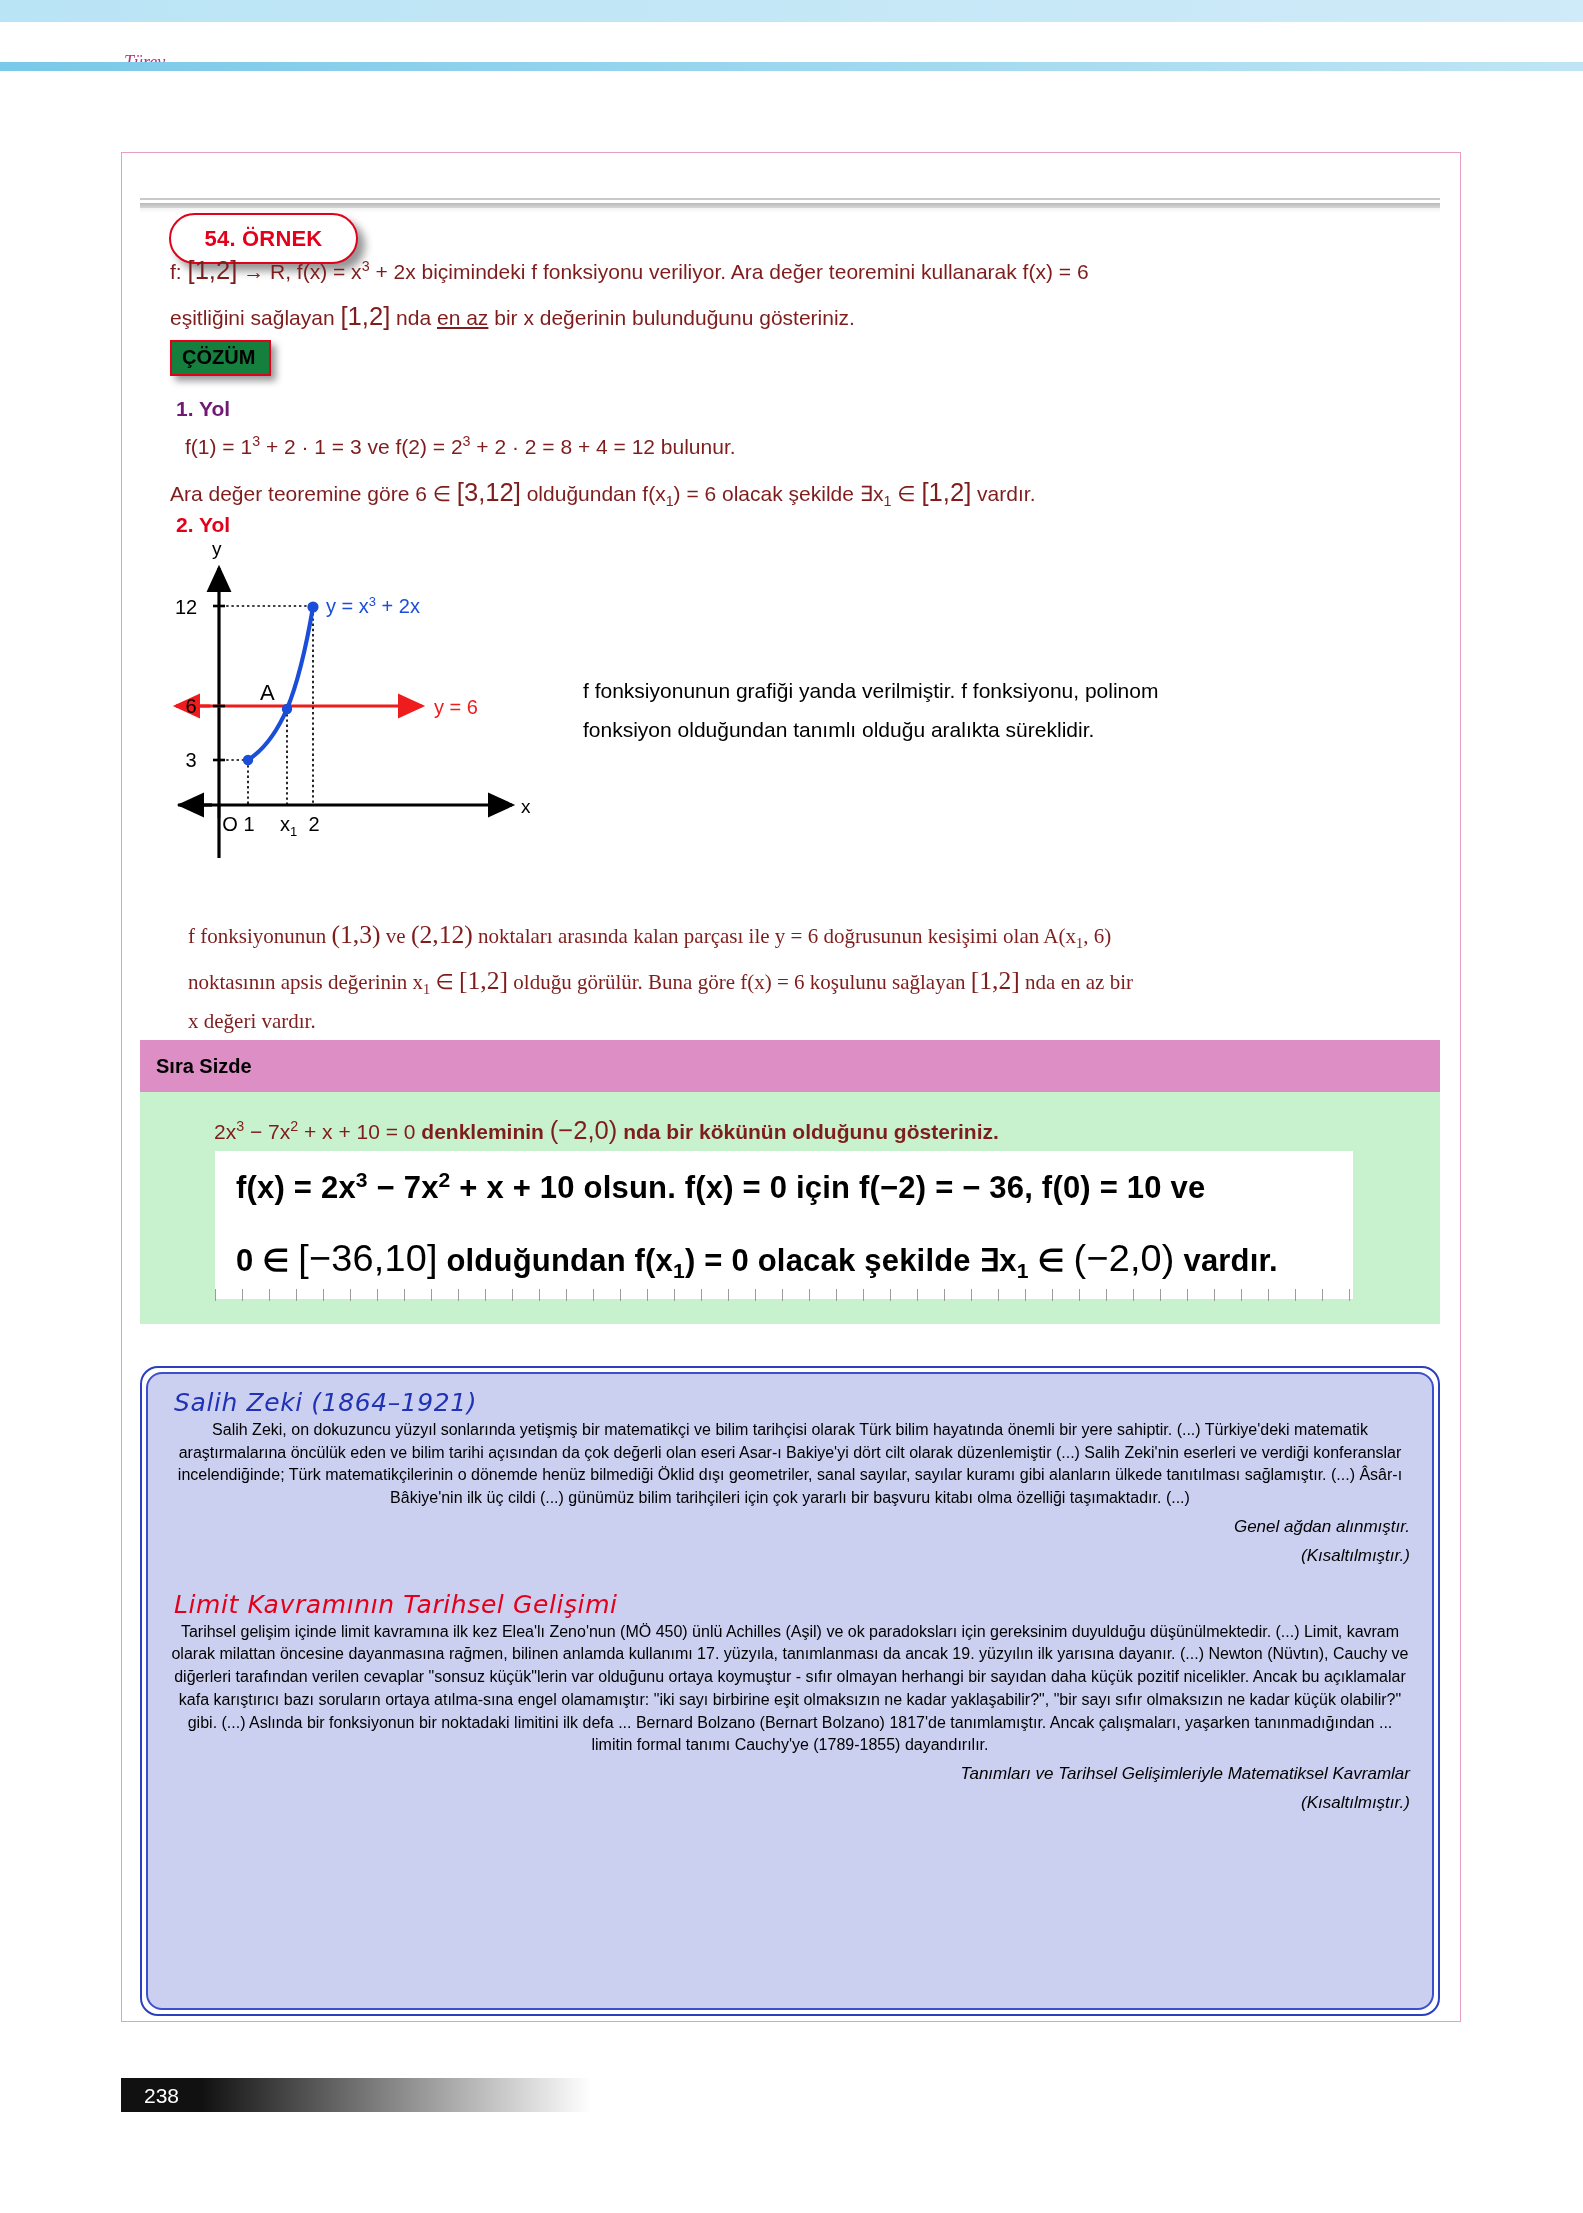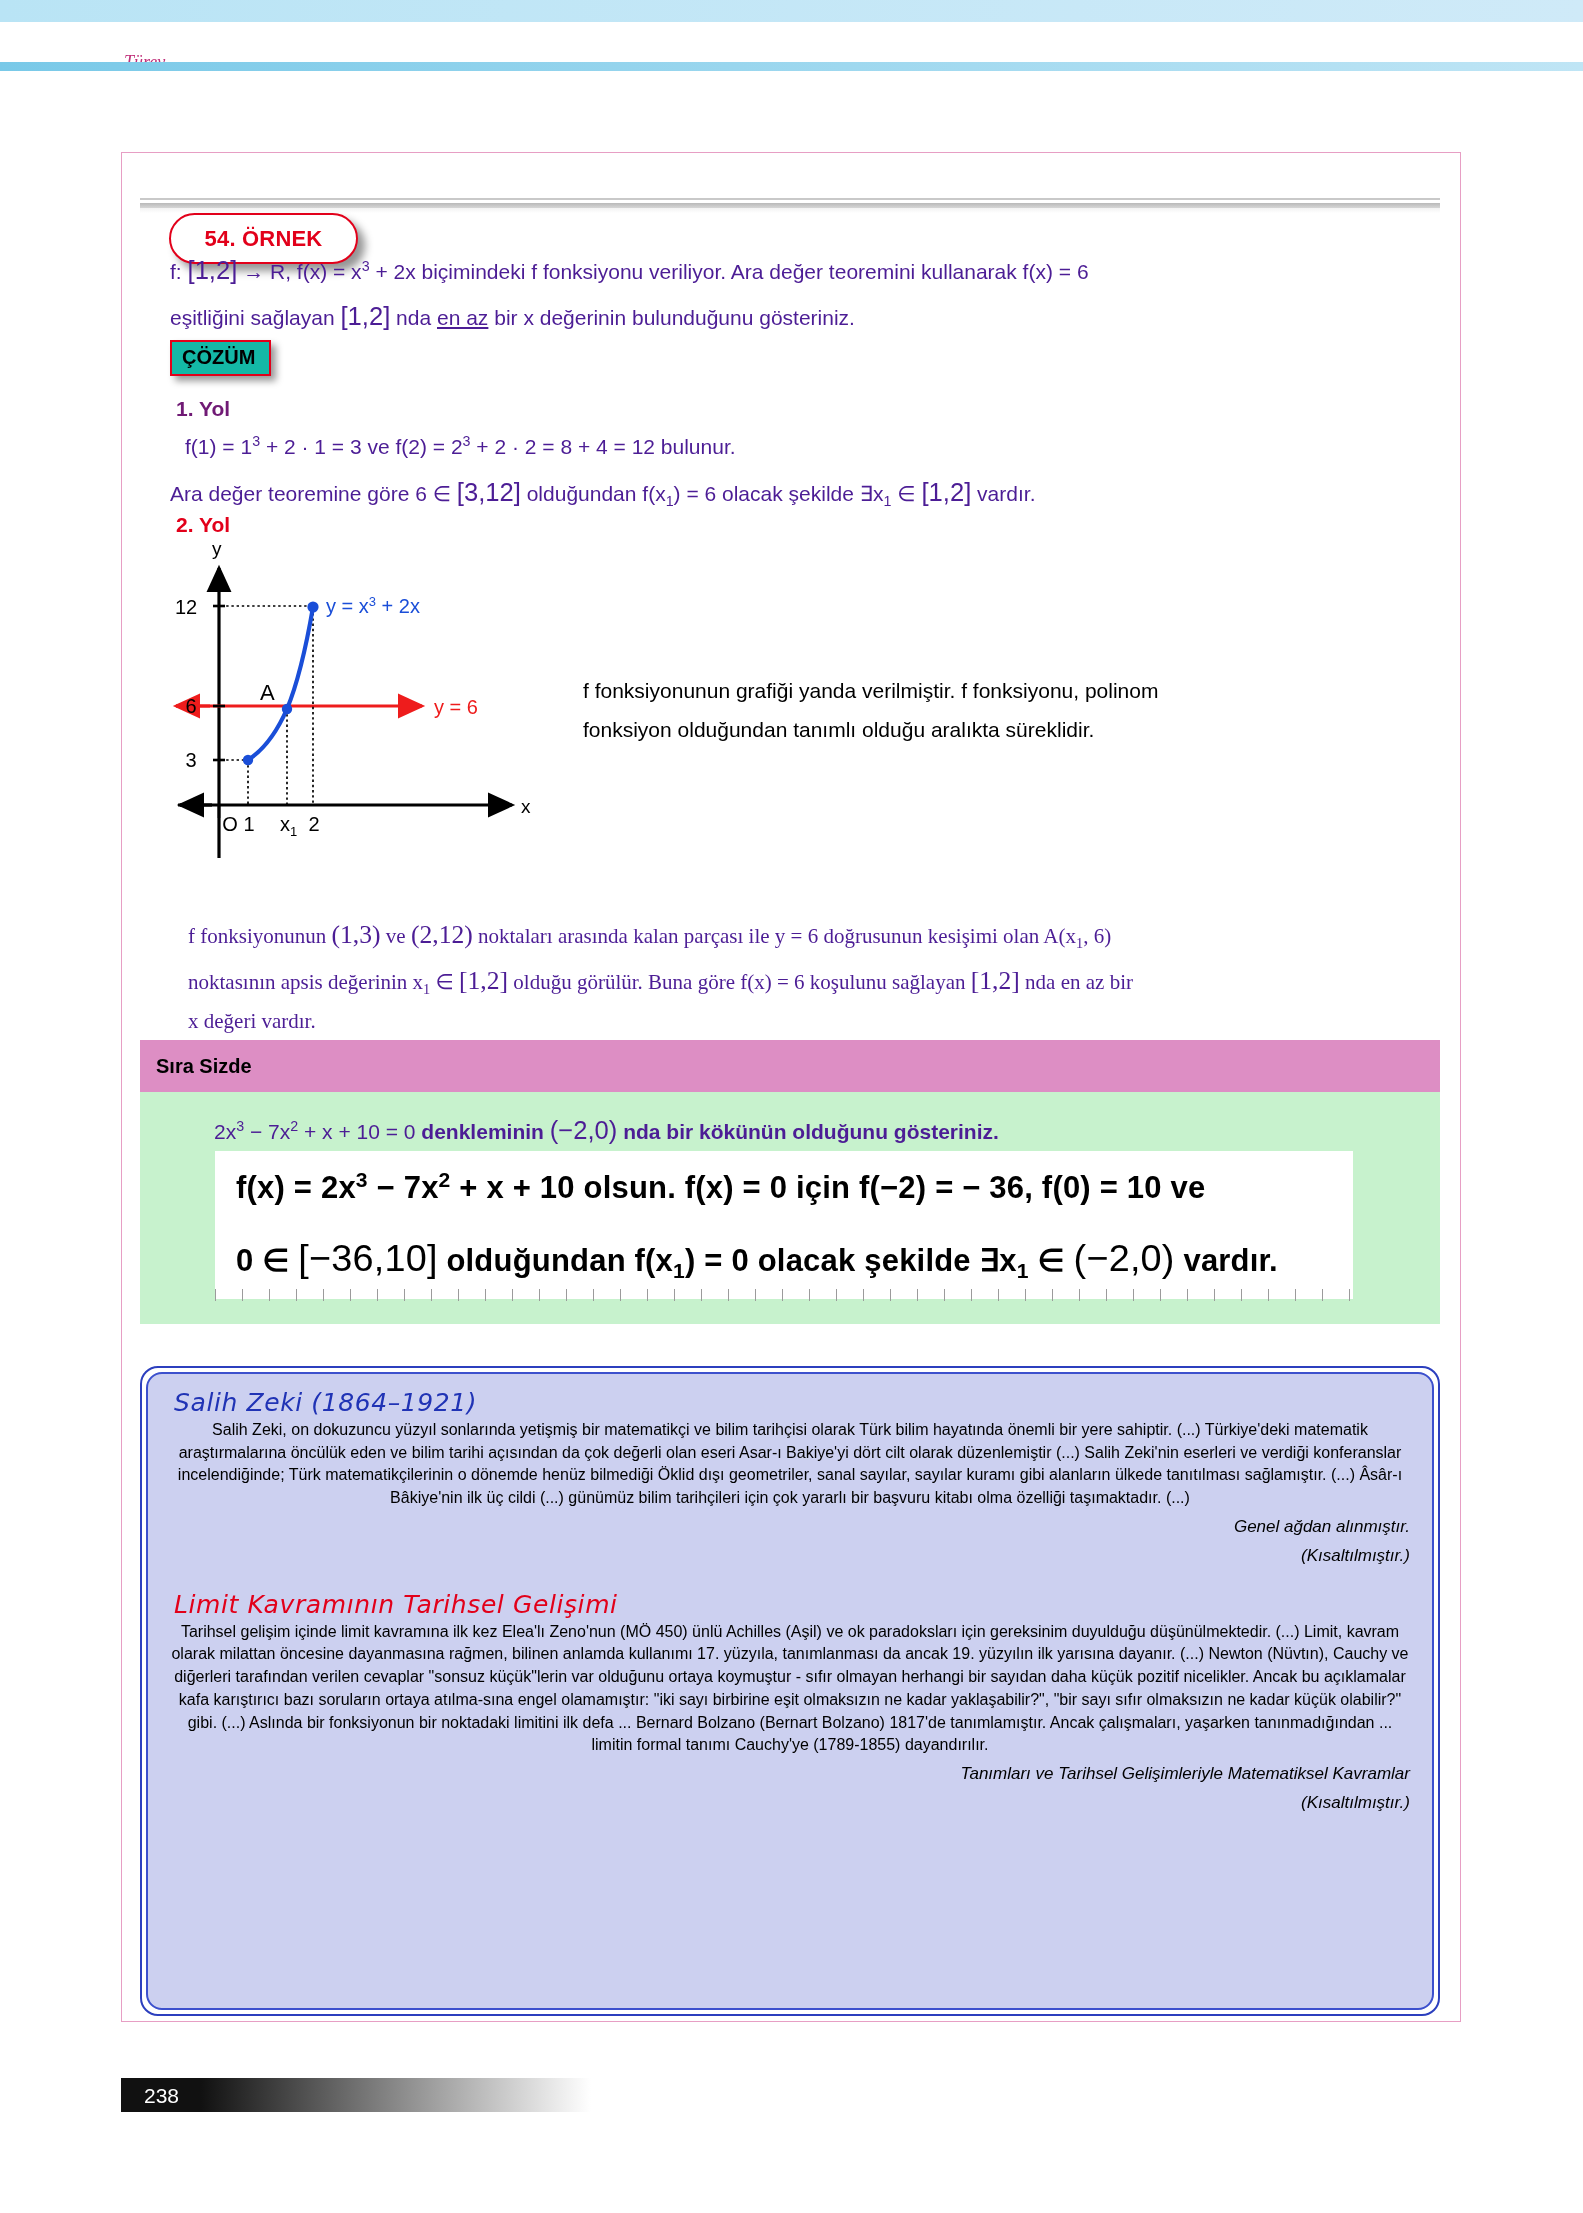--- a/index.html
+++ b/index.html
@@ -85,38 +85,38 @@
     font-weight: bold;
     font-size: 22px;
     letter-spacing: 0.2px;
   }
 
   
   .mtext {
     font-family: "Liberation Sans", sans-serif;
     font-size: 21px;
     line-height: 1.78;
-    color: #4c1d95;
+    color: #7f1d1d;
   }
   sup { font-size: 0.68em; vertical-align: super; line-height: 0; }
   sub { font-size: 0.68em; vertical-align: sub; line-height: 0; }
   .br { font-size: 1.22em; font-weight: 300; }
 
   .problem {
     position: absolute;
     left: 170px; top: 248px;
     width: 1230px;
   }
 
   
   .cozum-box {
     position: absolute;
     left: 170px; top: 340px;
     border: 2px solid #e2001a;
-    background: #14b8a6;
+    background: #15803d;
     padding: 4px 14px 5px 10px;
     box-shadow: 5px 5px 7px rgba(0,0,0,0.40);
     font-size: 20px;
     font-weight: bold;
   }
 
   .yol1 {
     position: absolute;
     left: 176px; top: 397px;
     color: #701a75;

